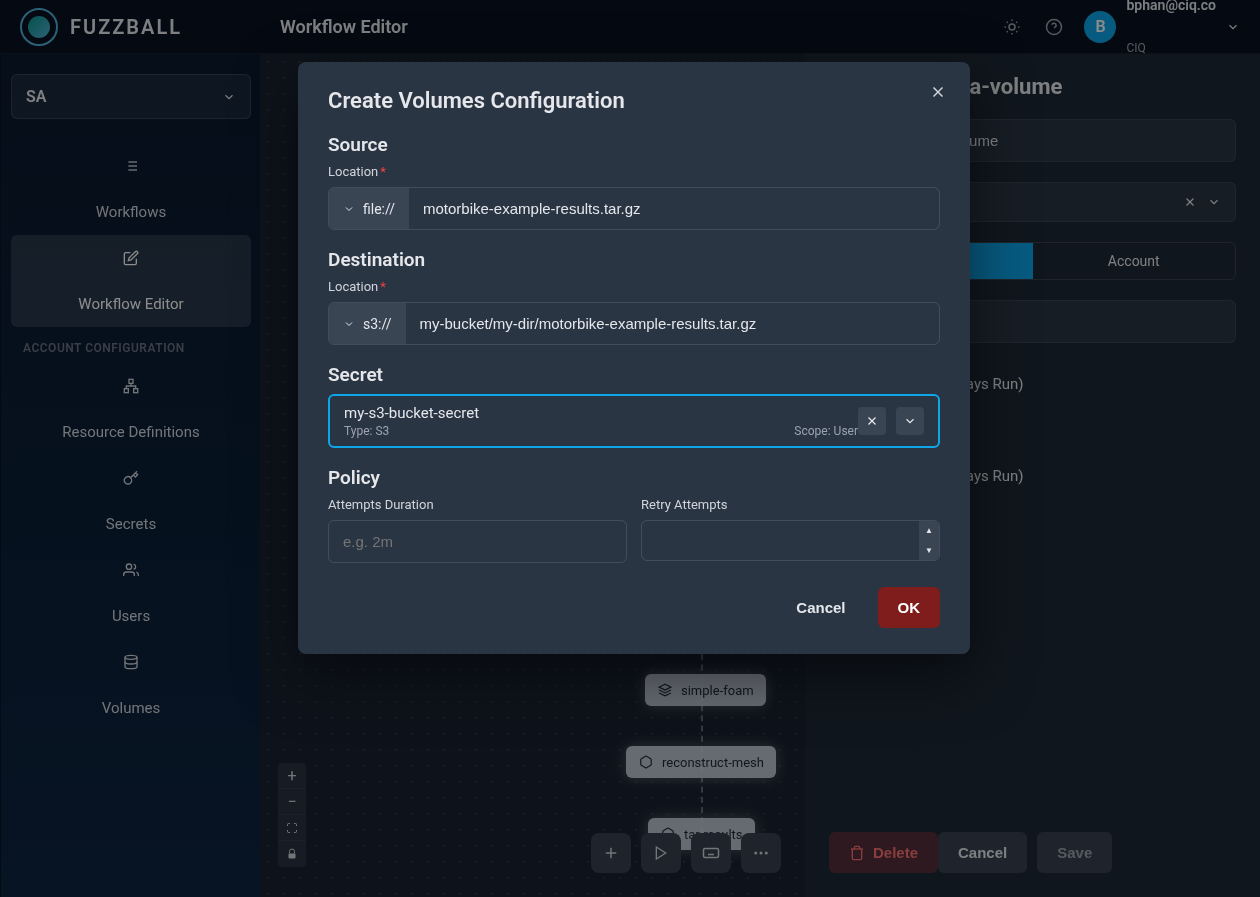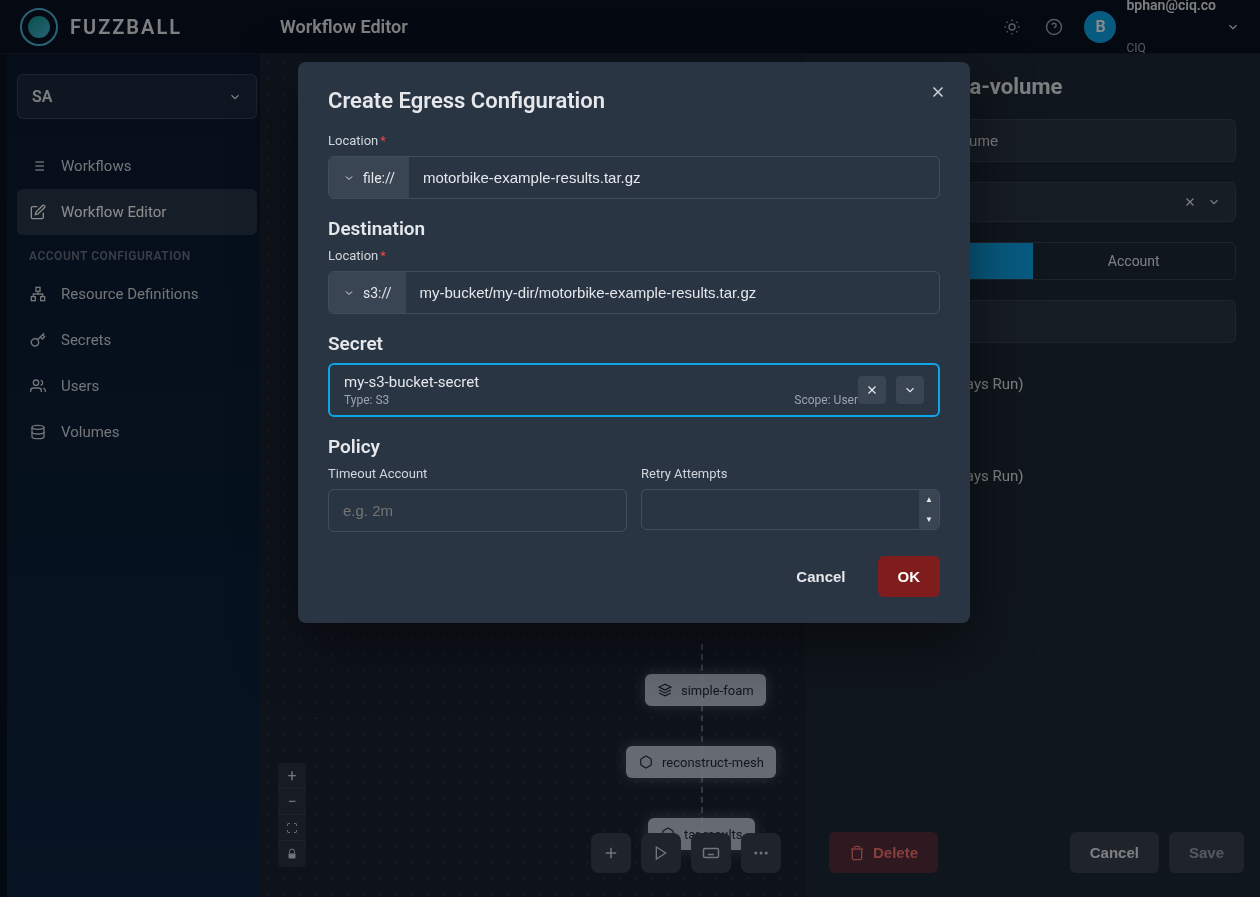--- a/index.html
+++ b/index.html
@@ -79,47 +79,48 @@
   font-weight: 600;
 }
 .user-info { display: flex; flex-direction: column; line-height: 1.2; gap: 27px; }
 .user-email { font-size: 14px; font-weight: 600; }
 .user-org { font-size: 12px; color: #9ca3af; }
 
 
 .sidebar {
   position: absolute;
   top: 54px;
-  left: 7px;
+  left: 1px;
   width: 260px;
   height: calc(897px - 54px);
   background: linear-gradient(180deg, #0a1a2e 0%, #0d2540 100%);
   padding: 20px 10px;
 }
 .context-select {
   background: rgba(255,255,255,0.07);
   border: 1px solid rgba(255,255,255,0.12);
   border-radius: 6px;
   padding: 12px 14px;
   display: flex;
   align-items: center;
   justify-content: space-between;
   margin-bottom: 24px;
   cursor: pointer;
 }
 .context-label { font-weight: 600; font-size: 16px; }
 .nav-item {
   display: flex;
   align-items: center;
-  gap: 14px;
+  gap: 28px;
   padding: 14px 12px;
   border-radius: 6px;
   color: #d1d5db;
   font-size: 15px;
   cursor: pointer;
+  flex-direction: column;
 }
 .nav-item.active {
   background: rgba(255,255,255,0.12);
   color: #fff;
 }
 .nav-section {
   font-size: 12px;
   font-weight: 600;
   color: #6b7280;
   letter-spacing: 0.5px;
@@ -239,21 +240,20 @@
   cursor: pointer;
 }
 .seg-btn.active { background: #0ea5e9; }
 .panel-footer {
   position: absolute;
   bottom: 24px;
   left: 24px;
   right: 16px;
   display: flex;
   align-items: center;
-  justify-content: space-between;
 }
 .btn {
   padding: 12px 20px;
   border-radius: 6px;
   font-size: 15px;
   cursor: pointer;
   border: none;
   font-weight: 700;
 }
 .btn-delete {
@@ -604,22 +604,23 @@
 
 <div class="backdrop"></div>
 
 <div class="modal">
   <div class="modal-close">
     <svg width="18" height="18" viewBox="0 0 24 24" fill="none" stroke="currentColor" stroke-width="2">
         <line x1="18" y1="6" x2="6" y2="18"></line>
         <line x1="6" y1="6" x2="18" y2="18"></line>
       </svg>
   </div>
-  <div class="modal-title">Create Egress Configuration</div>
-
+  <div class="modal-title">Create Volumes Configuration</div>
+
+  <div class="section-title">Source</div>
   <label class="field-label"><span>Location</span><span class="req">*</span></label>
   <div class="loc-input">
     <div class="loc-proto">
       <svg width="12" height="12" viewBox="0 0 24 24" fill="none" stroke="currentColor" stroke-width="2">
           <polyline points="6 9 12 15 18 9"></polyline>
         </svg>
       <span>file://</span>
     </div>
     <input class="loc-value" value="motorbike-example-results.tar.gz" style="">
   </div>
@@ -656,21 +657,21 @@
         <svg width="14" height="14" viewBox="0 0 24 24" fill="none" stroke="currentColor" stroke-width="2">
             <polyline points="6 9 12 15 18 9"></polyline>
           </svg>
       </div>
     </div>
   </div>
 
   <div class="section-title">Policy</div>
   <div class="policy-row">
     <div class="policy-col">
-      <label class="field-label">Timeout Account</label>
+      <label class="field-label">Attempts Duration</label>
       <input class="text-input" placeholder="e.g. 2m" style="">
     </div>
     <div class="policy-col">
       <label class="field-label">Retry Attempts</label>
       <div class="num-input">
         <input style="">
         <div class="num-steppers">
           <div class="num-step">▲</div>
           <div class="num-step">▼</div>
         </div>

